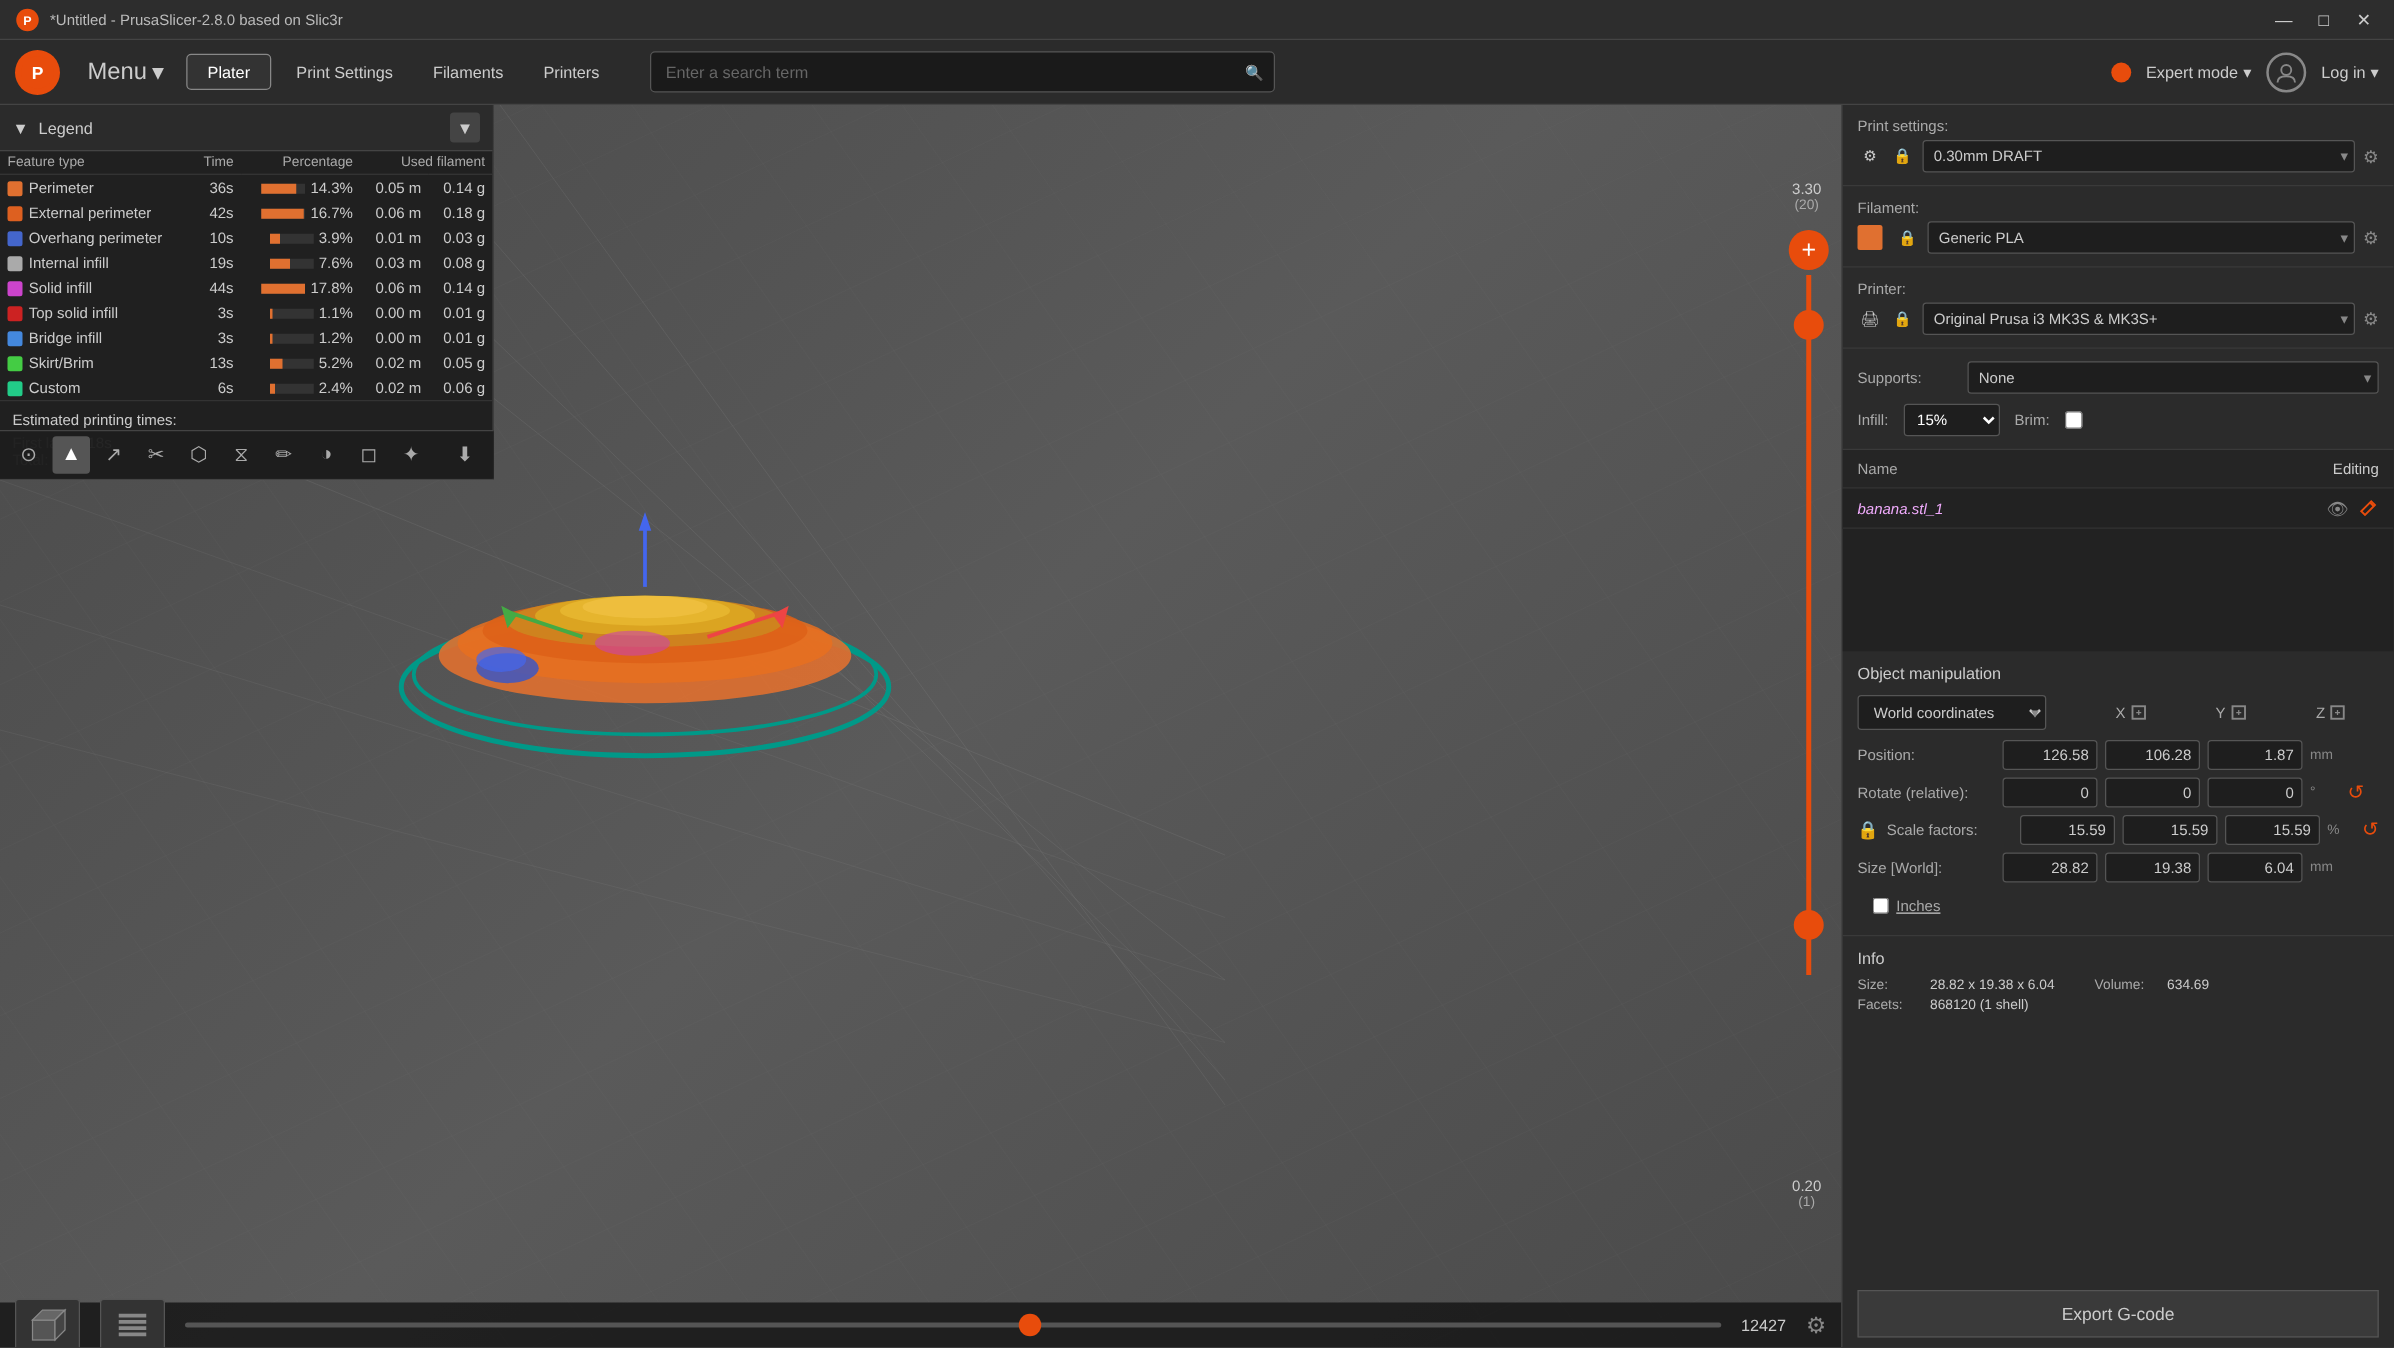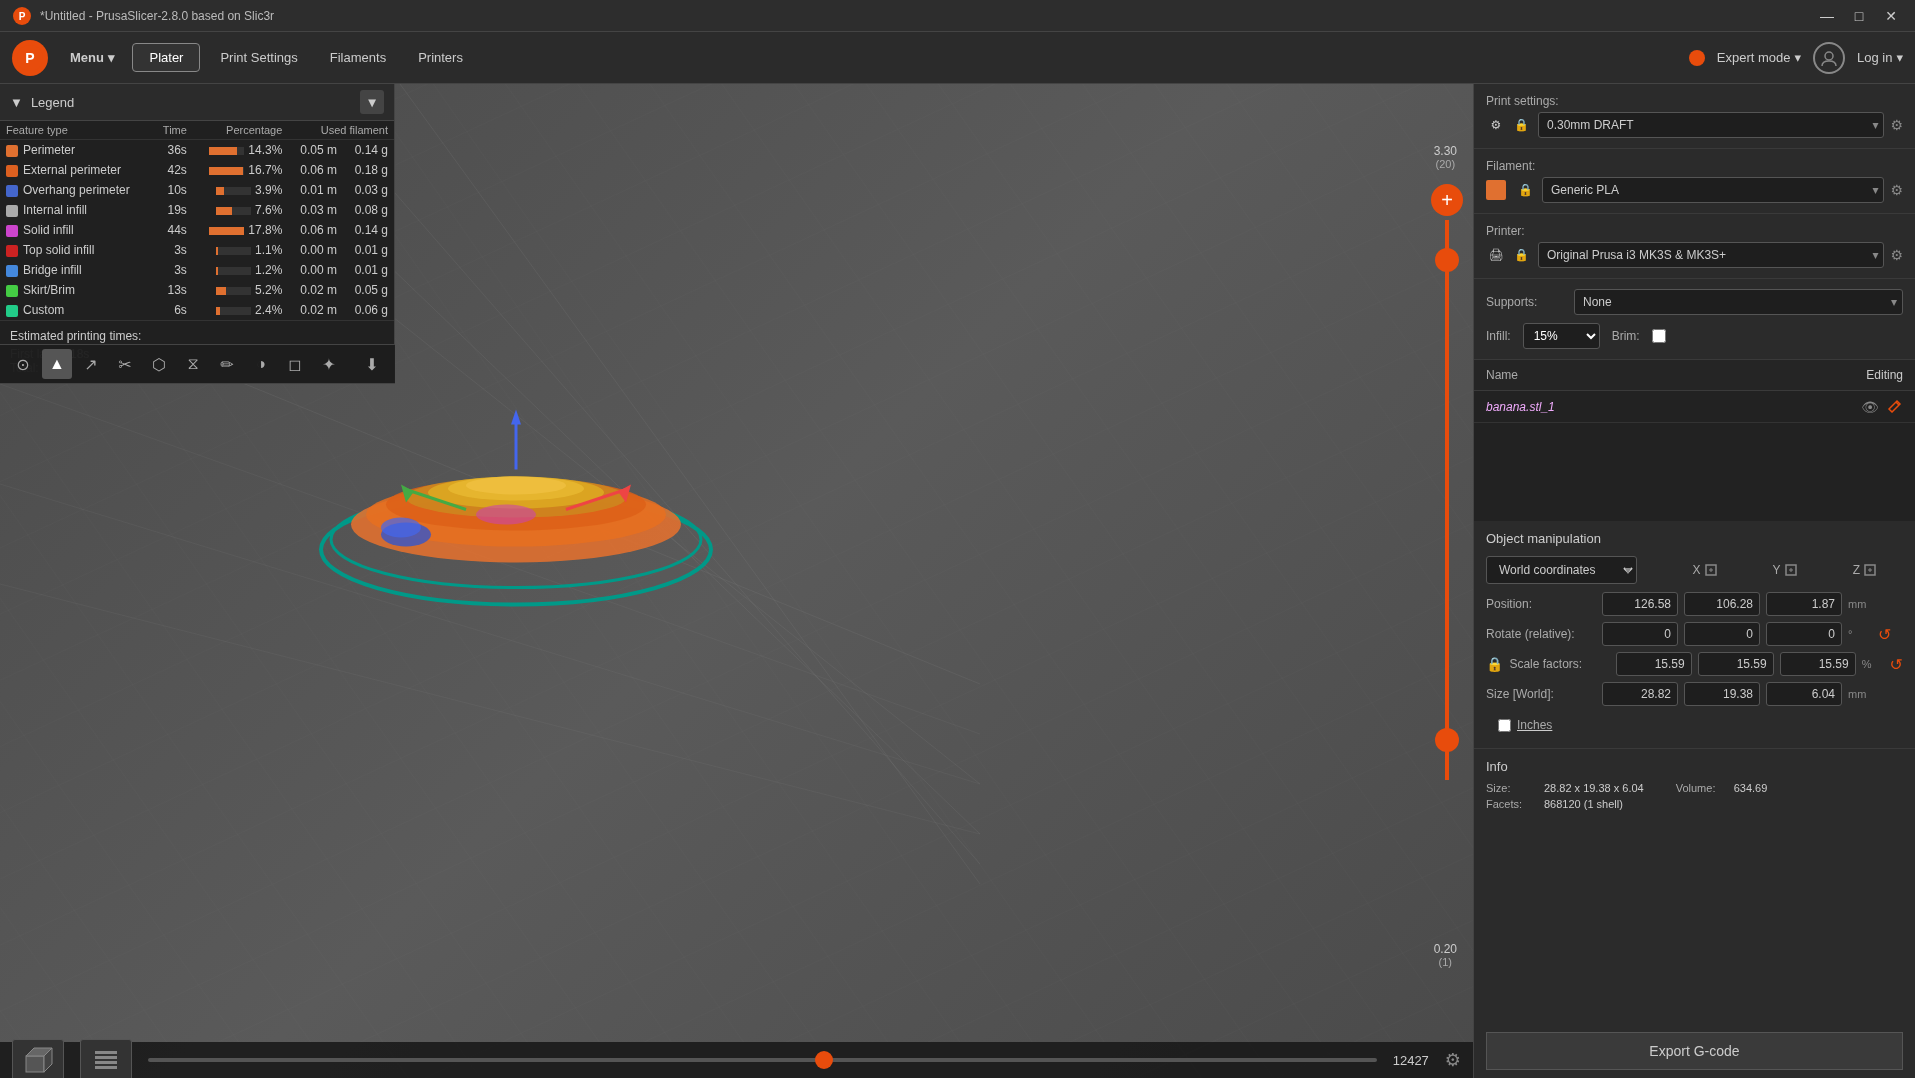--- a/index.html
+++ b/index.html
@@ -7,21 +7,21 @@
 
     
     #titlebar { height: 32px; background: #2d2d2d; display: flex; align-items: center; padding: 0 12px; color: #ccc; font-size: 13px; border-bottom: 1px solid #444; }
     #titlebar .logo { width: 20px; height: 20px; margin-right: 8px; }
     #titlebar .win-controls { display: flex; gap: 8px; }
     #titlebar .win-btn { width: 24px; height: 24px; display: flex; align-items: center; justify-content: center; color: #ccc; cursor: pointer; font-size: 14px; }
 
     
     #menubar { height: 52px; background: #2b2b2b; display: flex; align-items: center; padding: 0 12px; gap: 8px; border-bottom: 1px solid #444; }
     .logo-icon { width: 36px; height: 36px; background: #e84c0c; border-radius: 50%; display: flex; align-items: center; justify-content: center; color: white; font-weight: bold; font-size: 16px; margin-right: 4px; }
-    .menu-btn { background: transparent; border: none; color: #ccc; padding: 6px 10px; cursor: pointer; font-size: 13px; display: flex; align-items: center; gap: 4px; border-radius: 4px; font-weight: bold; }
+    .menu-btn { background: transparent; border: none; color: #ccc; padding: 6px 10px; cursor: pointer; font-size: 19px; display: flex; align-items: center; gap: 4px; border-radius: 4px; }
     .plater-btn { background: #333; border: 1px solid #888; color: white; padding: 6px 16px; border-radius: 4px; font-size: 13px; cursor: pointer; font-weight: 500; }
     .nav-btn { background: transparent; border: none; color: #ccc; padding: 6px 12px; cursor: pointer; font-size: 13px; border-radius: 4px; }
     .search-bar { flex: 1; max-width: 500px; position: relative; margin: 0 20px; }
     .search-bar input { width: 100%; background: #1a1a1a; border: 1px solid #555; color: #888; padding: 8px 36px 8px 12px; border-radius: 4px; font-size: 13px; }
     .search-bar input::placeholder { color: #666; }
     .search-icon-wrap { position: absolute; right: 8px; top: 50%; transform: translateY(-50%); color: #888; }
     .right-nav { display: flex; align-items: center; gap: 12px; margin-left: auto; }
     .red-dot { width: 16px; height: 16px; background: #e84c0c; border-radius: 50%; }
     .expert-mode { background: transparent; border: none; color: #ccc; font-size: 13px; cursor: pointer; display: flex; align-items: center; gap: 4px; }
     .user-icon { width: 32px; height: 32px; border: 2px solid #888; border-radius: 50%; display: flex; align-items: center; justify-content: center; color: #888; cursor: pointer; }
@@ -96,21 +96,21 @@
     .manip-title { color: #ccc; font-size: 13px; font-weight: 500; margin-bottom: 10px; }
     .coord-dropdown { background: #1e1e1e; border: 1px solid #555; color: #ccc; padding: 5px 24px 5px 8px; border-radius: 3px; font-size: 12px; cursor: pointer; min-width: 140px; }
 
     .manip-row { display: flex; align-items: center; margin-bottom: 6px; gap: 6px; }
     .manip-row-label { width: 110px; color: #aaa; font-size: 12px; }
     .manip-input { width: 76px; background: #1e1e1e; border: 1px solid #555; color: #ccc; padding: 4px 6px; border-radius: 3px; font-size: 12px; text-align: right; }
     .manip-unit { color: #888; font-size: 11px; width: 24px; }
     .manip-reset { color: #e84c0c; cursor: pointer; font-size: 16px; }
     .lock-icon { color: #888; font-size: 14px; cursor: pointer; }
 
-    .inches-row { display: flex; align-items: center; gap: 6px; padding: 6px 12px; text-decoration: underline; }
+    .inches-row { display: flex; align-items: flex-start; gap: 6px; padding: 6px 12px; text-decoration: underline; }
     .inches-label { color: #aaa; font-size: 12px; }
 
     
     .info-section { padding: 10px 12px; border-top: 1px solid #3a3a3a; }
     .info-title { color: #ccc; font-size: 13px; font-weight: 500; margin-bottom: 8px; }
     .info-row { display: flex; align-items: center; gap: 8px; margin-bottom: 4px; color: #aaa; font-size: 11px; }
     .info-key { min-width: 50px; }
     .info-val { color: #ccc; }
 
     
@@ -143,20 +143,24 @@
   </div>
   <button class="menu-btn">
     <span>Menu</span>
     <span>▾</span>
   </button>
   <button class="plater-btn">Plater</button>
   <button class="nav-btn">Print Settings</button>
   <button class="nav-btn">Filaments</button>
   <button class="nav-btn">Printers</button>
 
+  <div class="search-bar">
+    <input type="text" placeholder="Enter a search term" style="">
+    <span class="search-icon-wrap">🔍</span>
+  </div>
 
   <div class="right-nav">
     <div class="red-dot"></div>
     <button class="expert-mode">
       <span>Expert mode</span>
       <span>▾</span>
     </button>
     <div class="user-icon">
       <svg width="18" height="18" viewBox="0 0 18 18">
           <circle cx="9" cy="7" r="4" fill="none" stroke="#888" stroke-width="1.5"></circle>

